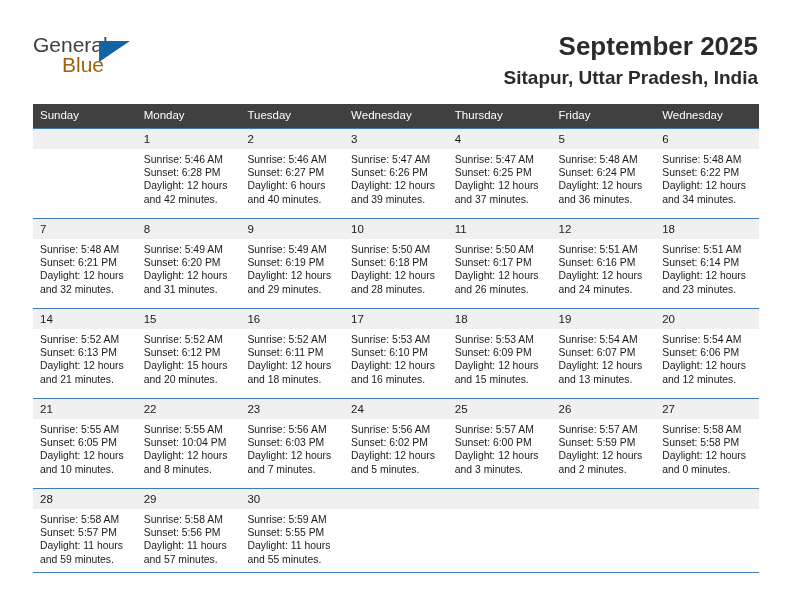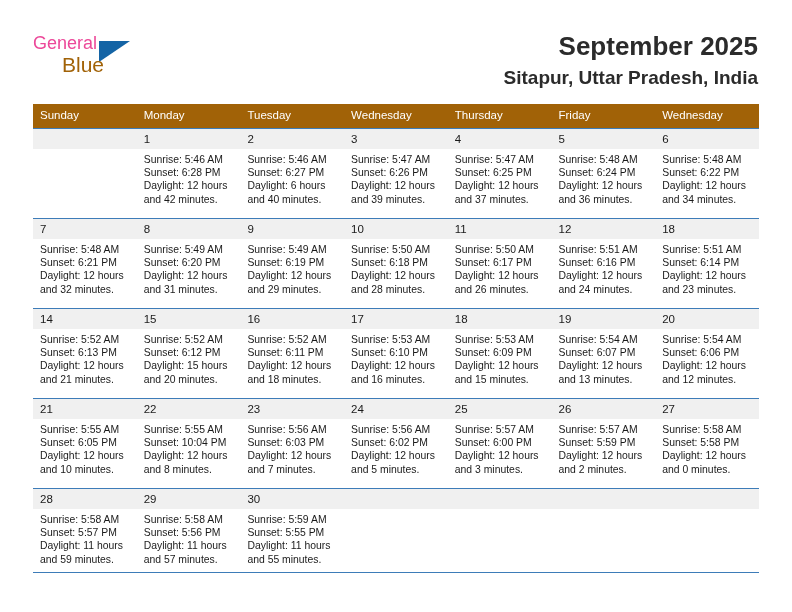--- a/index.html
+++ b/index.html
@@ -32,23 +32,23 @@
     position: absolute;
     left: 33px;
     top: 33px;
     width: 150px;
     height: 50px;
   }
   .logo-general {
     position: absolute;
     left: 0;
     top: 0;
-    font-size: 18px;
+    font-size: 21px;
     letter-spacing: 0px;
-    color: #ec4899;
+    color: #404040;
     font-family: "Liberation Sans", sans-serif;
   }
   .logo-blue {
     position: absolute;
     left: 29px;
     top: 20px;
     font-size: 21px;
     color: #a16207;
     font-family: "Liberation Sans", sans-serif;
   }
@@ -92,21 +92,21 @@
   }
   table.cal {
     border-collapse: collapse;
     table-layout: fixed;
     width: 726px;
   }
   table.cal col {
     width: 103.71px;
   }
   thead th {
-    background: #a16207;
+    background: #404040;
     color: #ffffff;
     font-size: 11.5px;
     font-weight: normal;
     text-align: left;
     padding: 5px 0 6px 7px;
     line-height: 13px;
   }
   tbody td {
     vertical-align: top;
     padding: 0;

